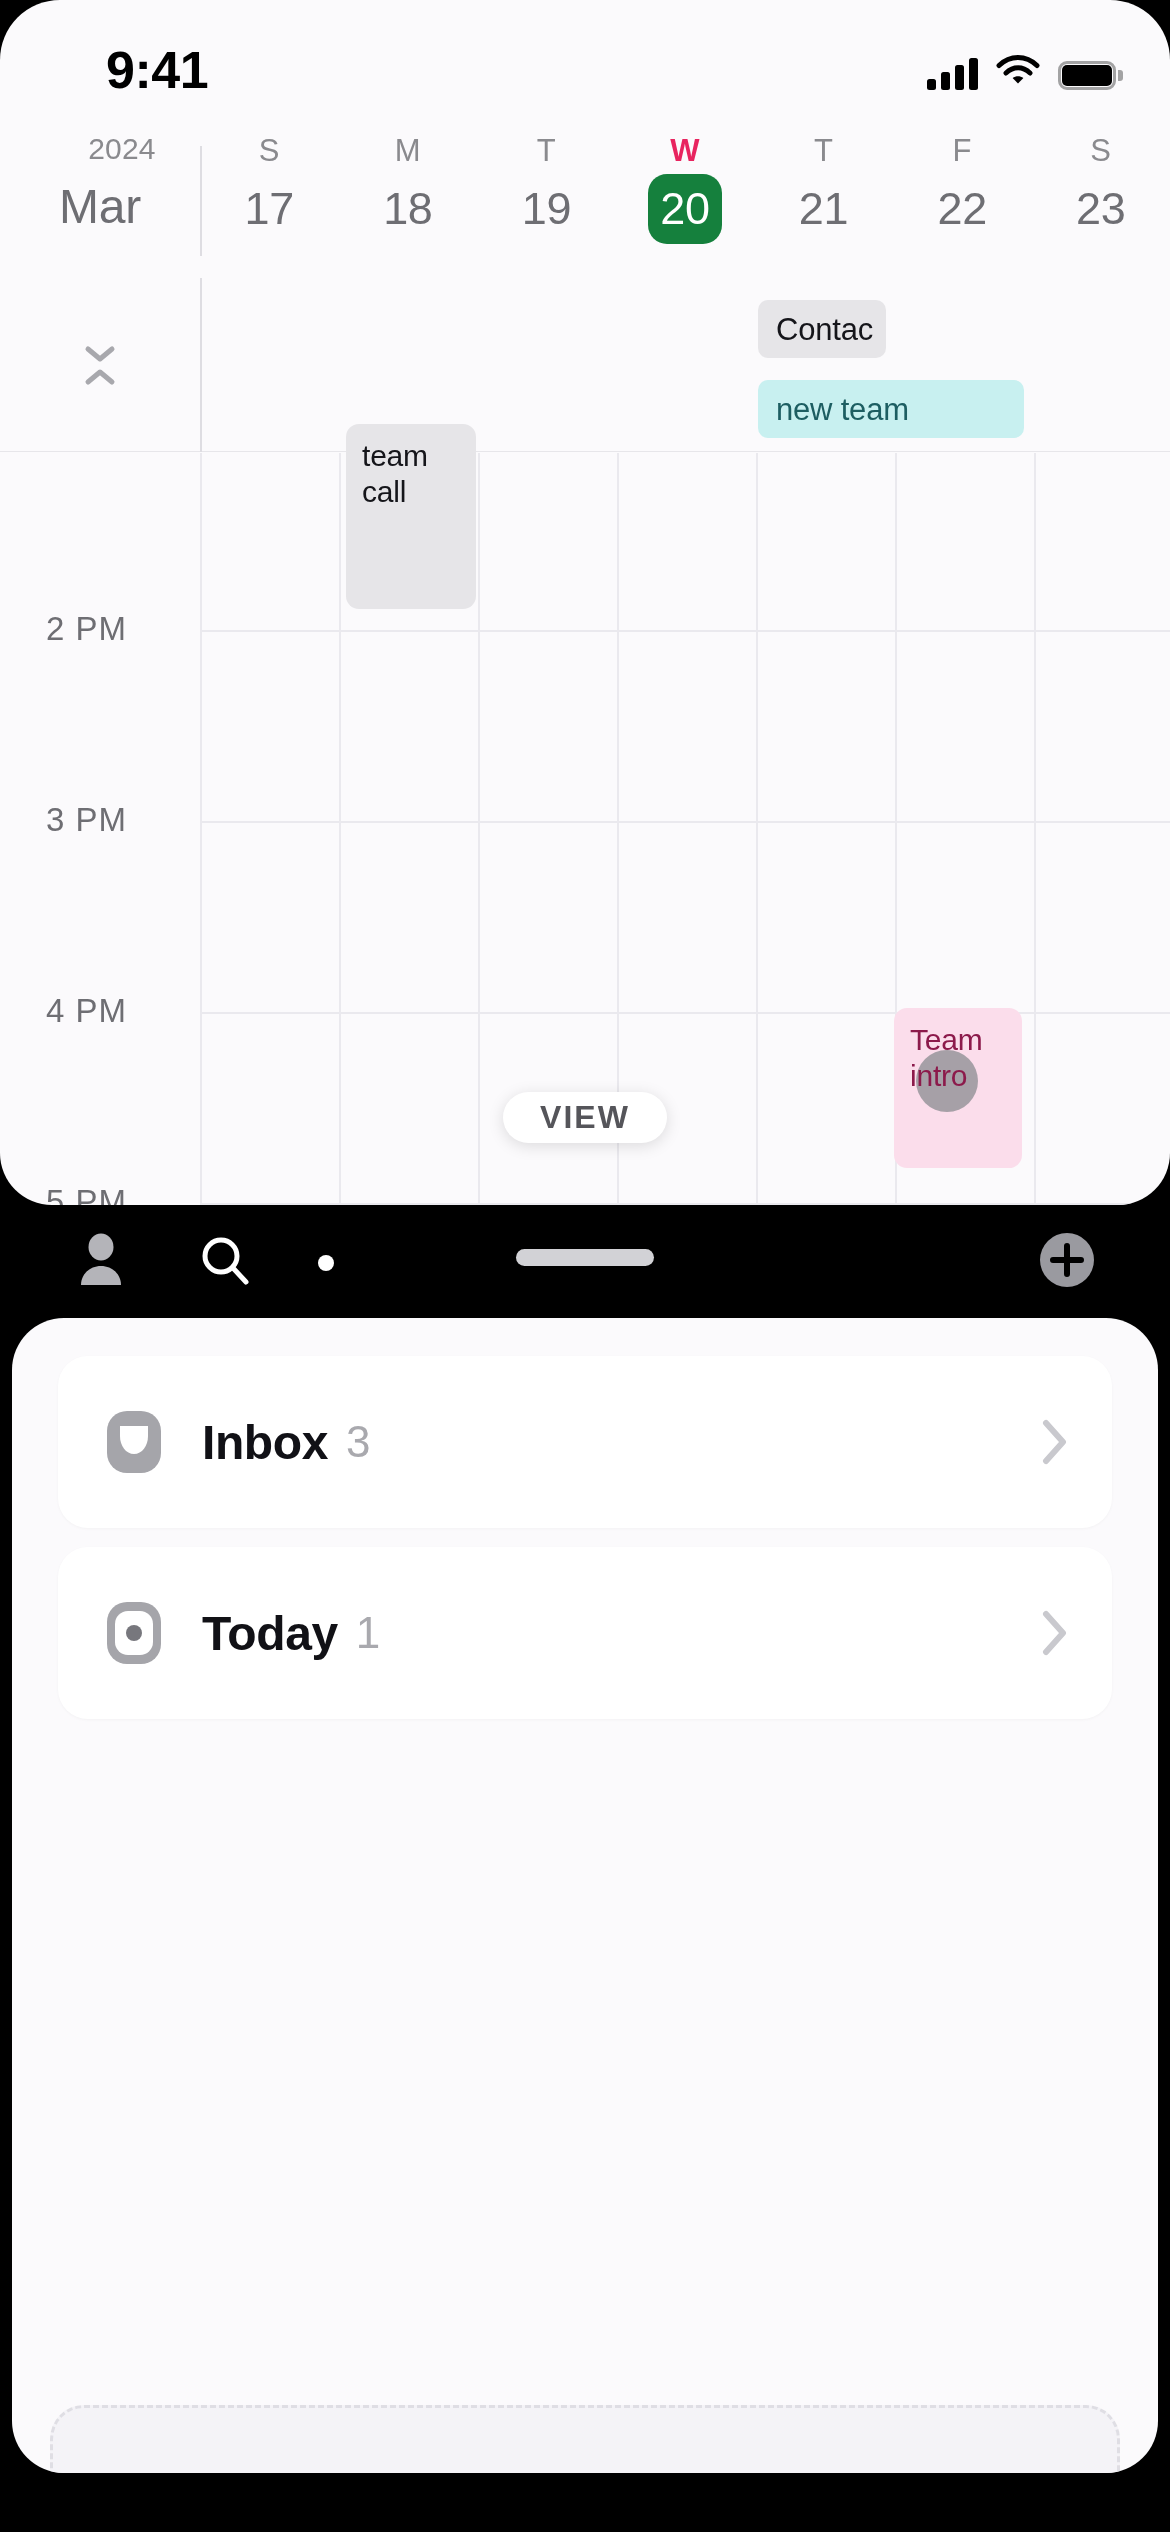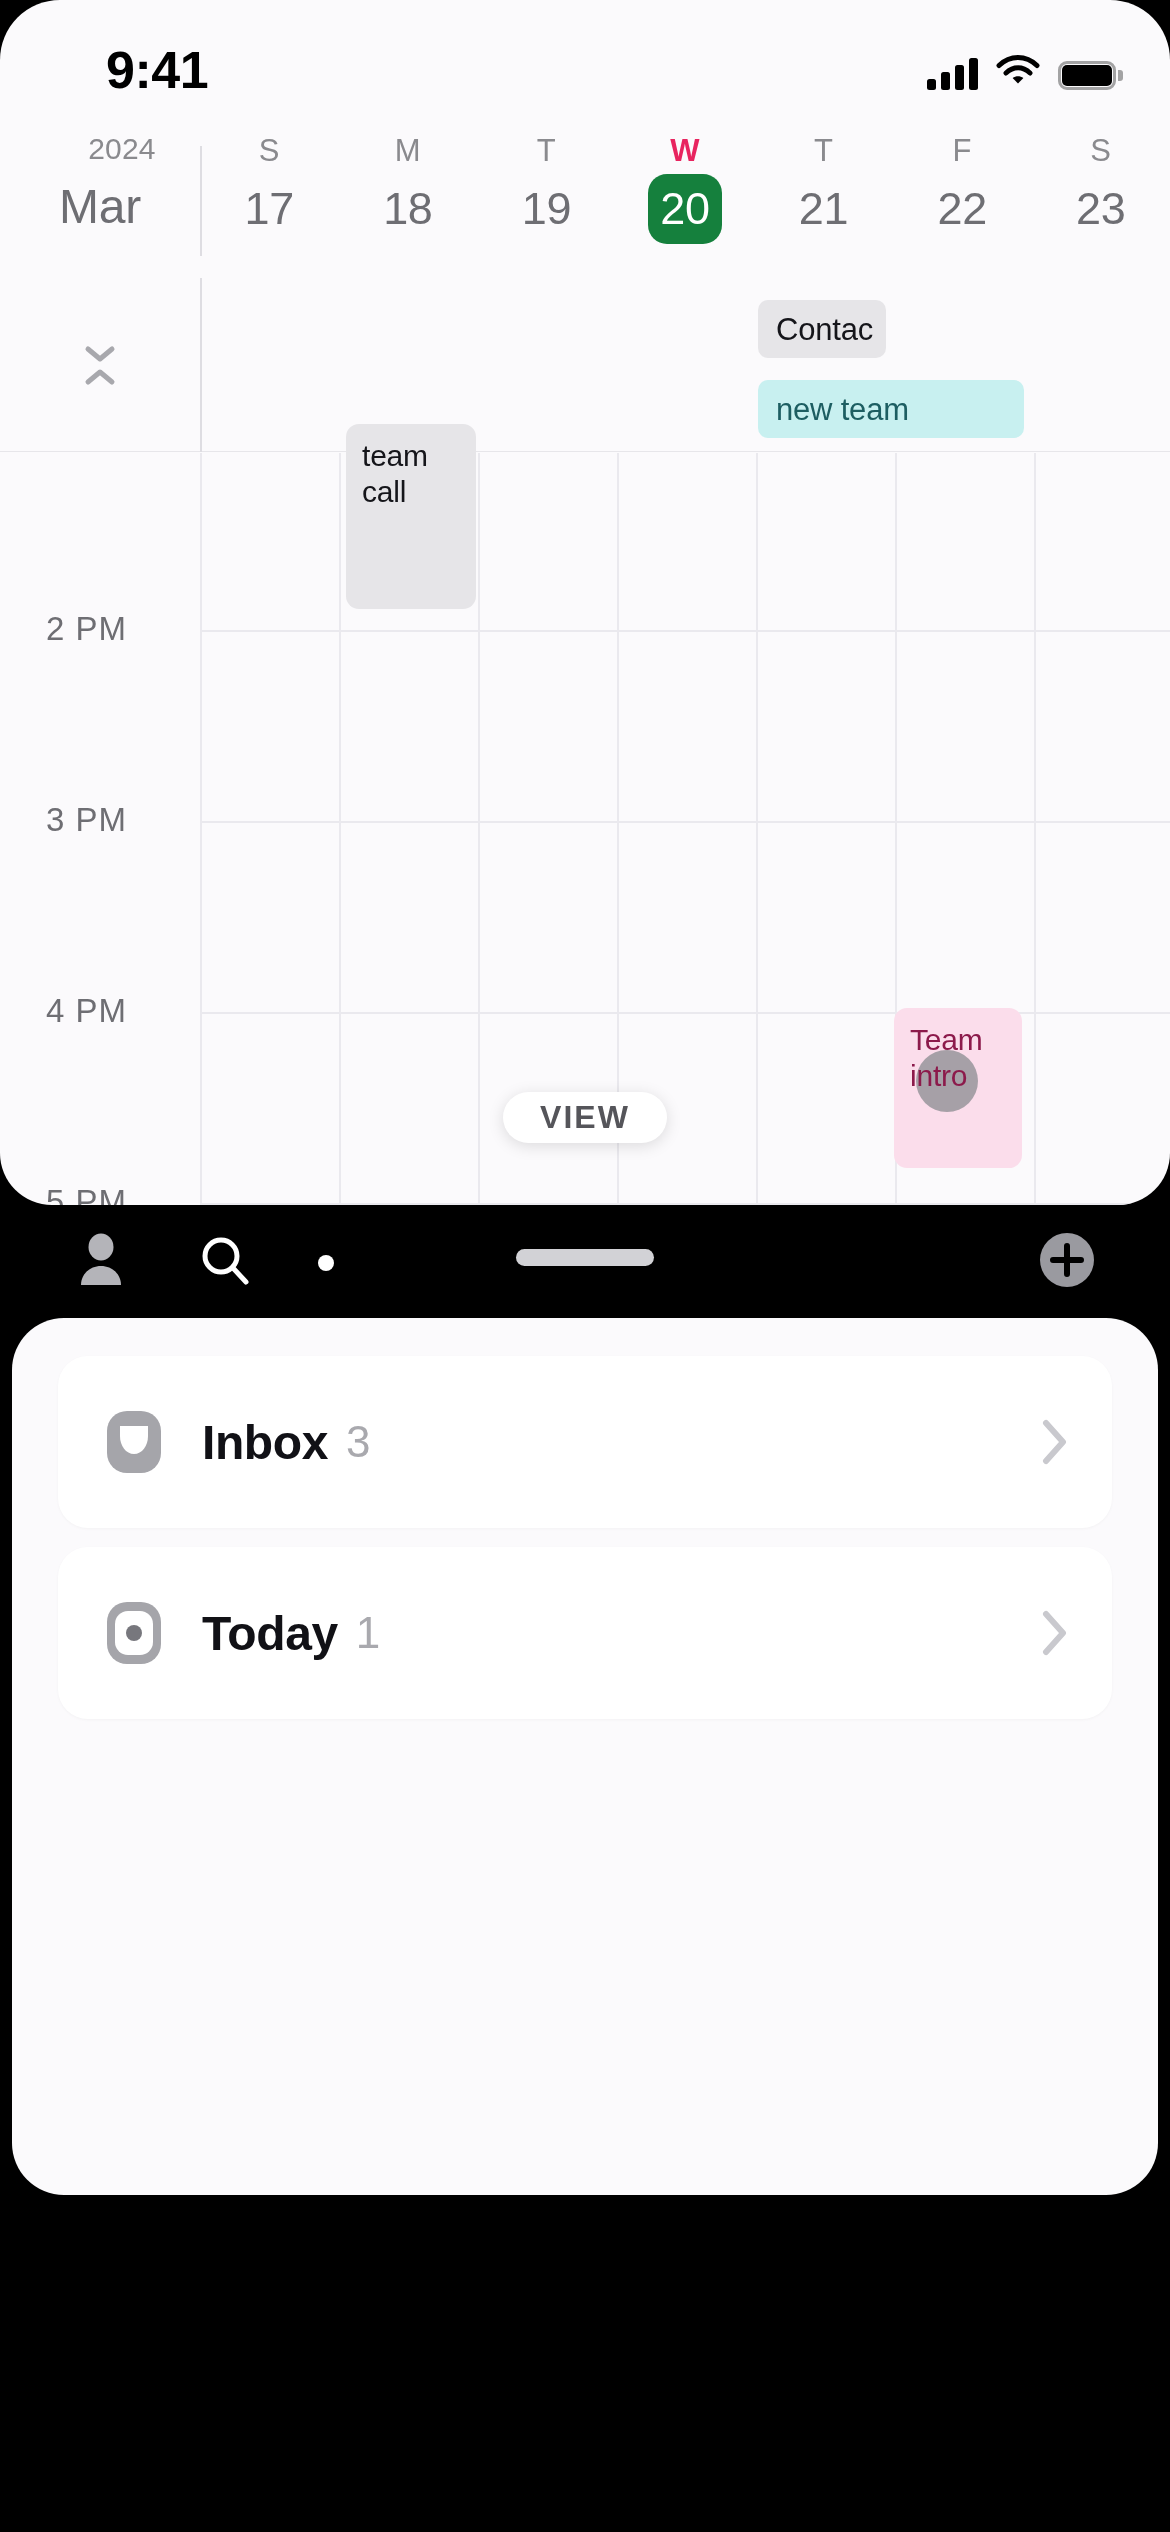--- a/index.html
+++ b/index.html
@@ -281,21 +281,21 @@
     width: 138px; height: 17px;
     border-radius: 9px;
     background: #D2D2D6;
   }
   #tab-add { right: 72px; top: 24px; width: 62px; height: 62px; }
 
   
   #bottom-sheet {
     position: absolute;
     left: 12px; top: 1318px;
-    width: 1146px; height: 877px;
+    width: 1146px; height: 1155px;
     background: #FBFAFC;
     border-radius: 52px;
     overflow: hidden;
   }
 
   .list-card {
     position: absolute;
     left: 46px;
     width: 1054px; height: 172px;
     background: #FFFFFF;

